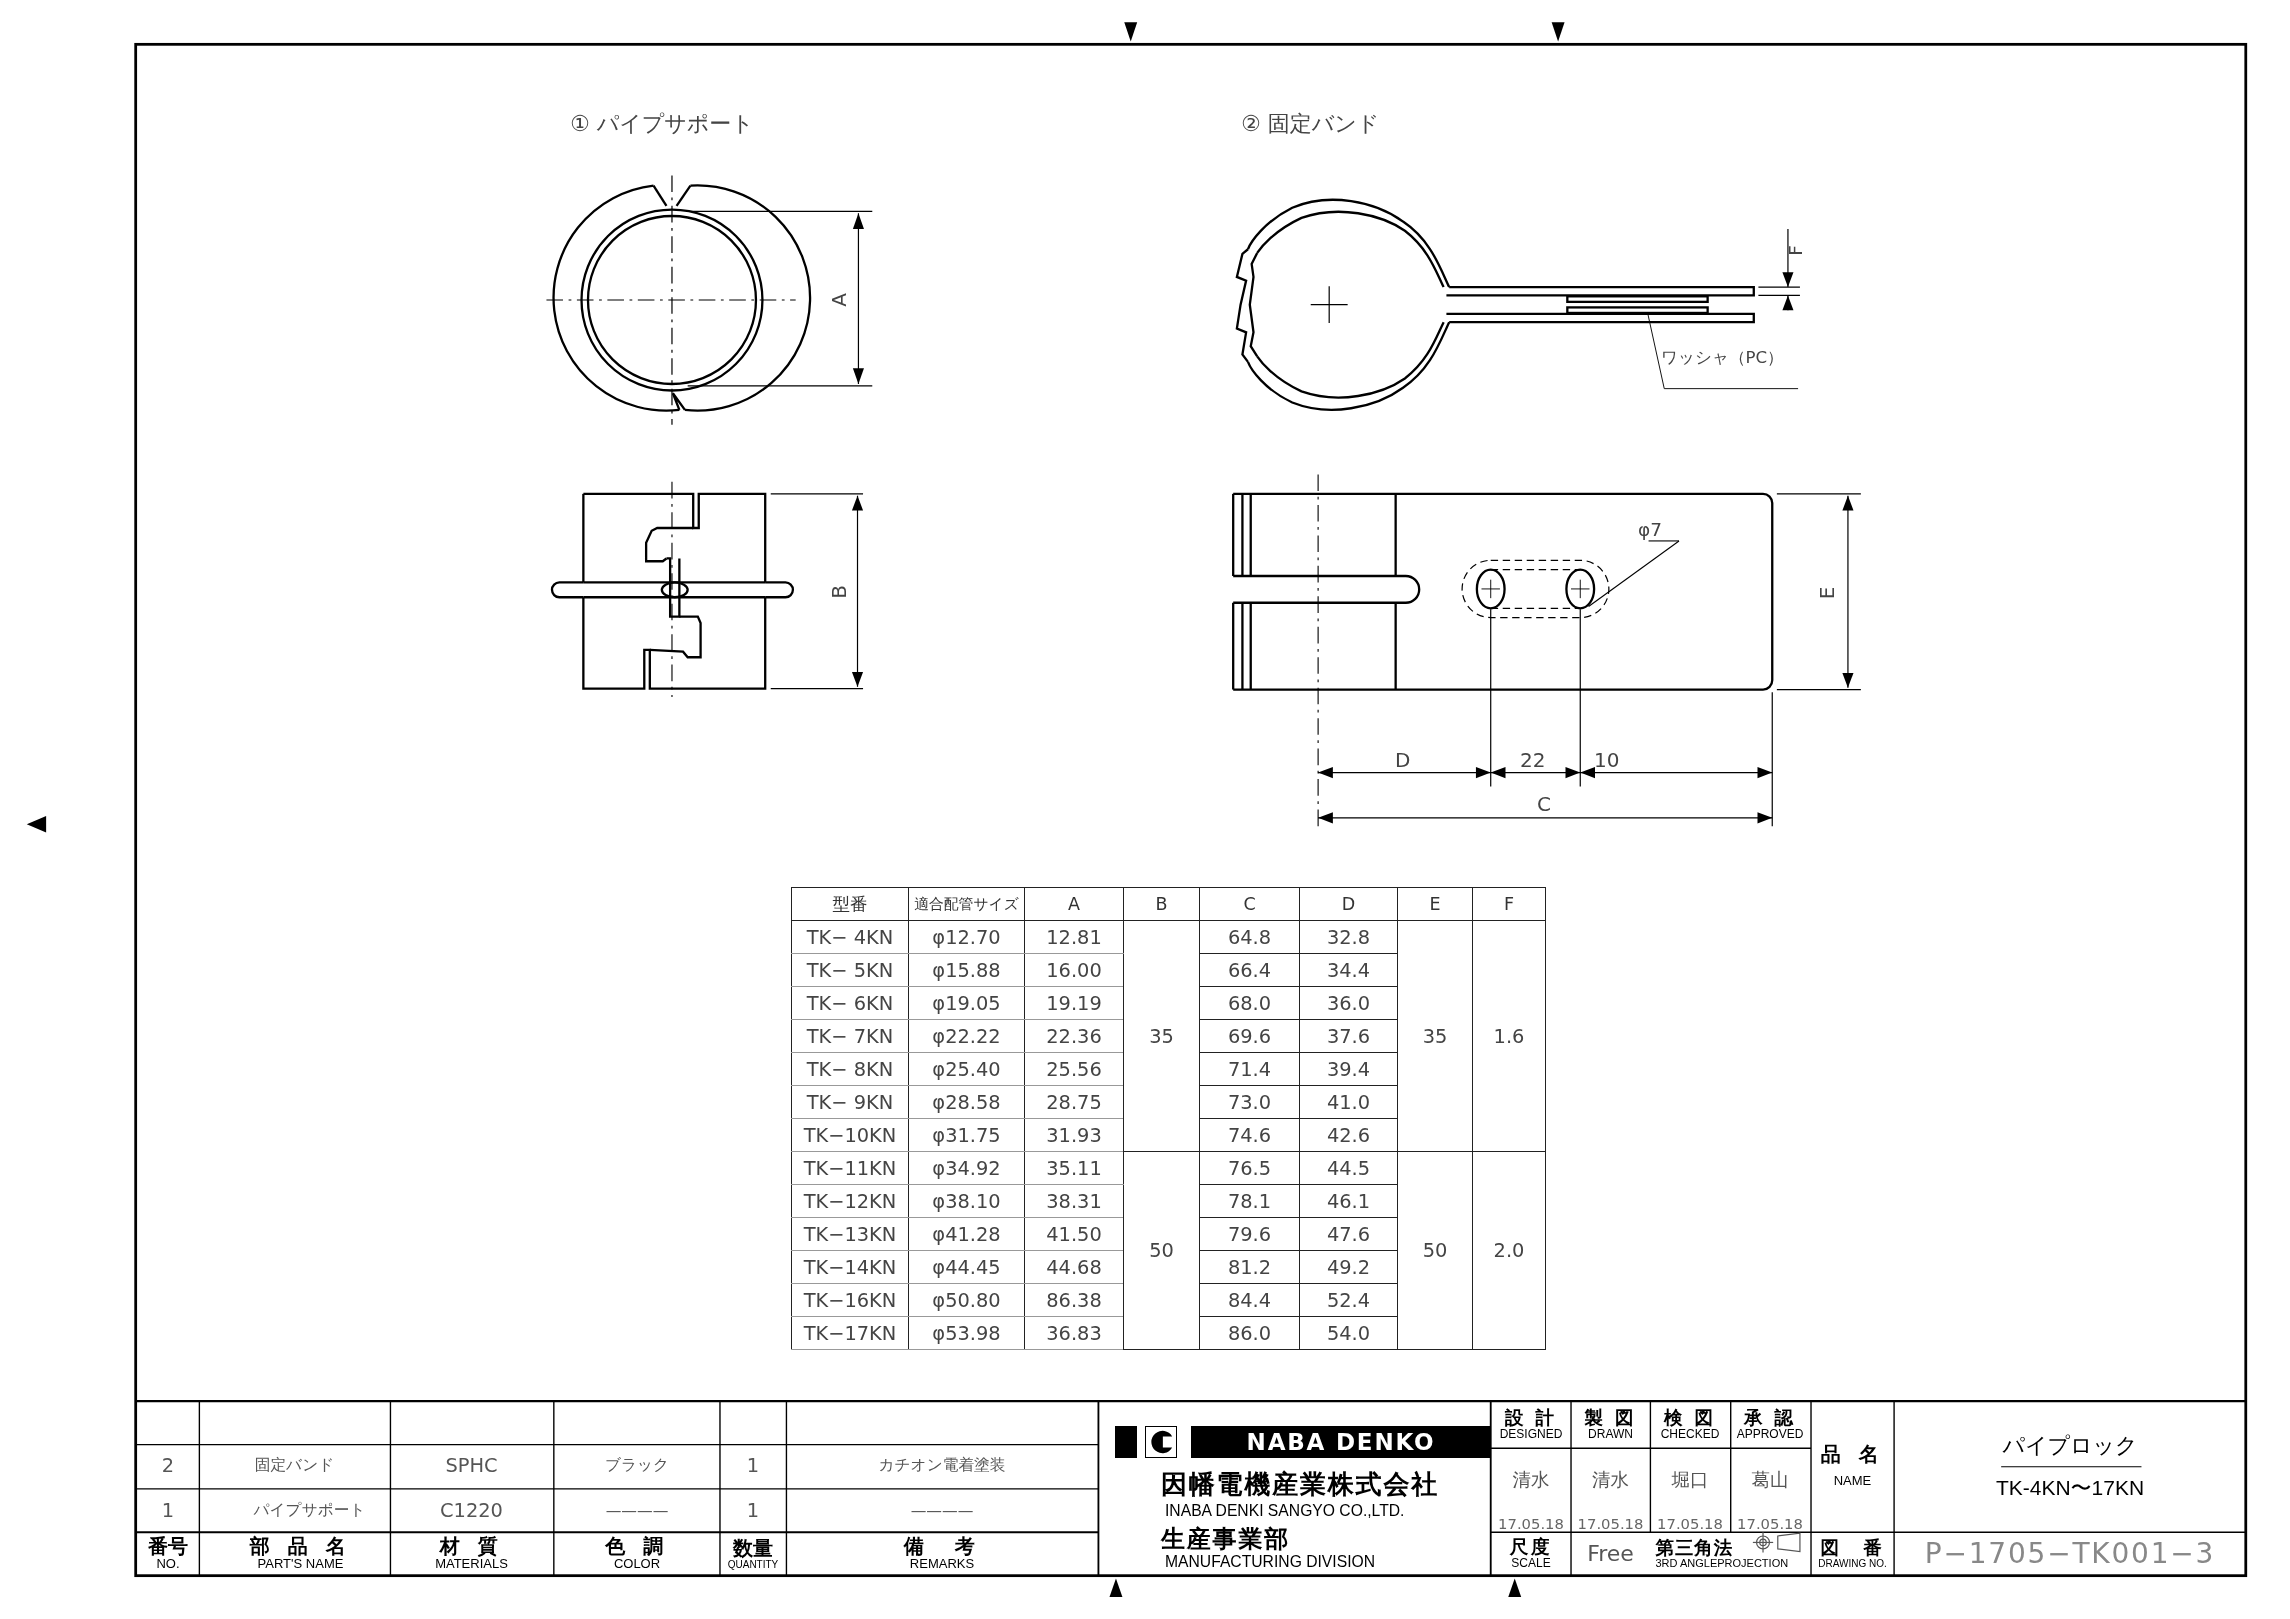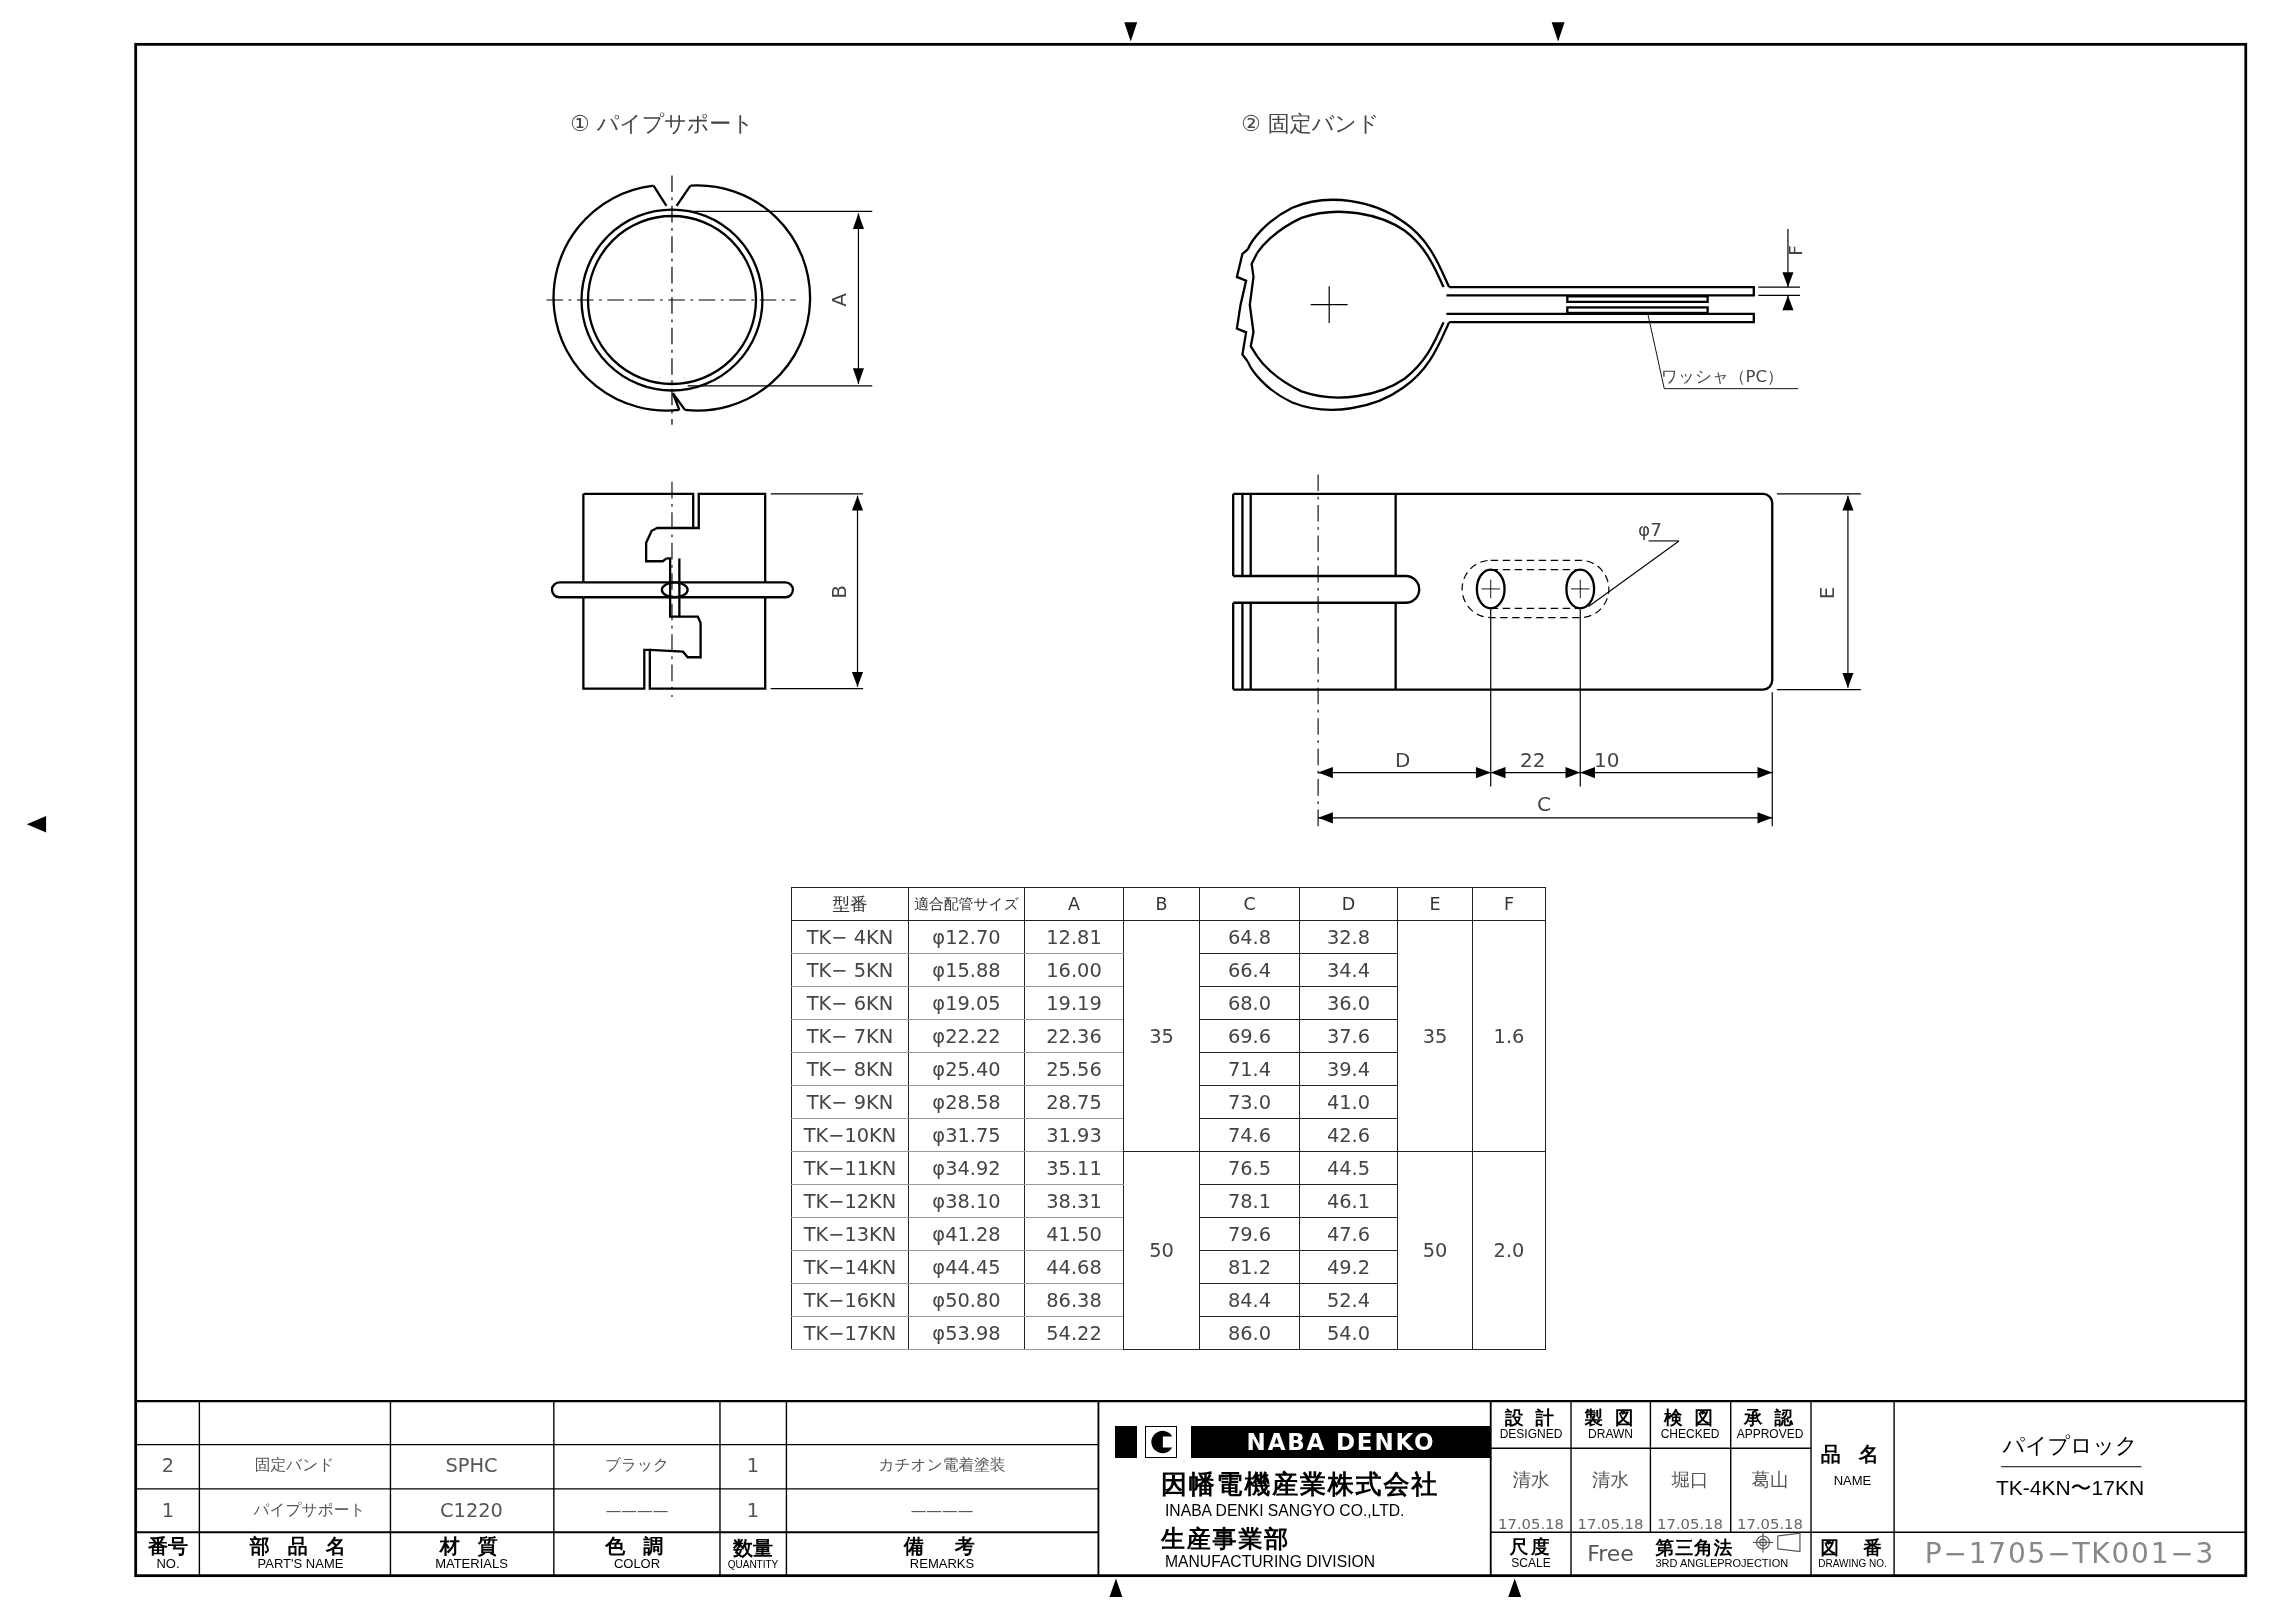--- a/index.html
+++ b/index.html
@@ -217,21 +217,21 @@
   <line x1="2168" y1="1589" x2="2320" y2="1589" stroke="#000" stroke-width="1.3"></line>
 </svg>
 
 <div class="abs lbl" style="left:570px; top:109px; font-size:22px;">① パイプサポート</div>
 <div class="abs lbl" style="left:1241px; top:109px; font-size:22px;">② 固定バンド</div>
 
 <div class="abs lbl" style="left:832px; top:288px; transform:rotate(-90deg); font-size:20px;">A</div>
 <div class="abs lbl" style="left:832px; top:580px; transform:rotate(-90deg); font-size:20px;">B</div>
 <div class="abs lbl" style="left:1790px; top:240px; transform:rotate(-90deg); font-size:18.5px;">F</div>
 <div class="abs lbl" style="left:1821px; top:581px; transform:rotate(-90deg); font-size:20px;">E</div>
-<div class="abs lbl" style="left:1661px; top:366px; font-size:16.6px;">ワッシャ（PC）</div>
+<div class="abs lbl" style="left:1661px; top:347px; font-size:16.6px;">ワッシャ（PC）</div>
 <div class="abs lbl" style="left:1638px; top:519px; font-size:18.5px;">φ7</div>
 <div class="abs lbl" style="left:1395px; top:748px; font-size:20px;">D</div>
 <div class="abs lbl" style="left:1520px; top:748px; font-size:20px;">22</div>
 <div class="abs lbl" style="left:1594px; top:748px; font-size:20px;">10</div>
 <div class="abs lbl" style="left:1537px; top:792px; font-size:20px;">C</div>
 
 <table class="dims">
   <colgroup>
     <col style="width:117px">
       <col style="width:116px">
@@ -341,21 +341,21 @@
       <tr class="row">
         <td class="c-model">TK−16KN</td>
         <td class="c-size">φ50.80</td>
         <td class="c-a">86.38</td>
         <td class="c-c">84.4</td>
         <td class="c-d">52.4</td>
       </tr>
       <tr class="row">
         <td class="c-model">TK−17KN</td>
         <td class="c-size">φ53.98</td>
-        <td class="c-a">54.22</td>
+        <td class="c-a">36.83</td>
         <td class="c-c">86.0</td>
         <td class="c-d">54.0</td>
       </tr>
     </tbody>
 </table>
 
 <div id="parts-list">
     <div class="tb-cell" style="left: 136px; top: 1401px; width: 64px; height: 43px;">
       <span class="tb-thin" style="font-size: 19.4px;"></span>
     </div>

